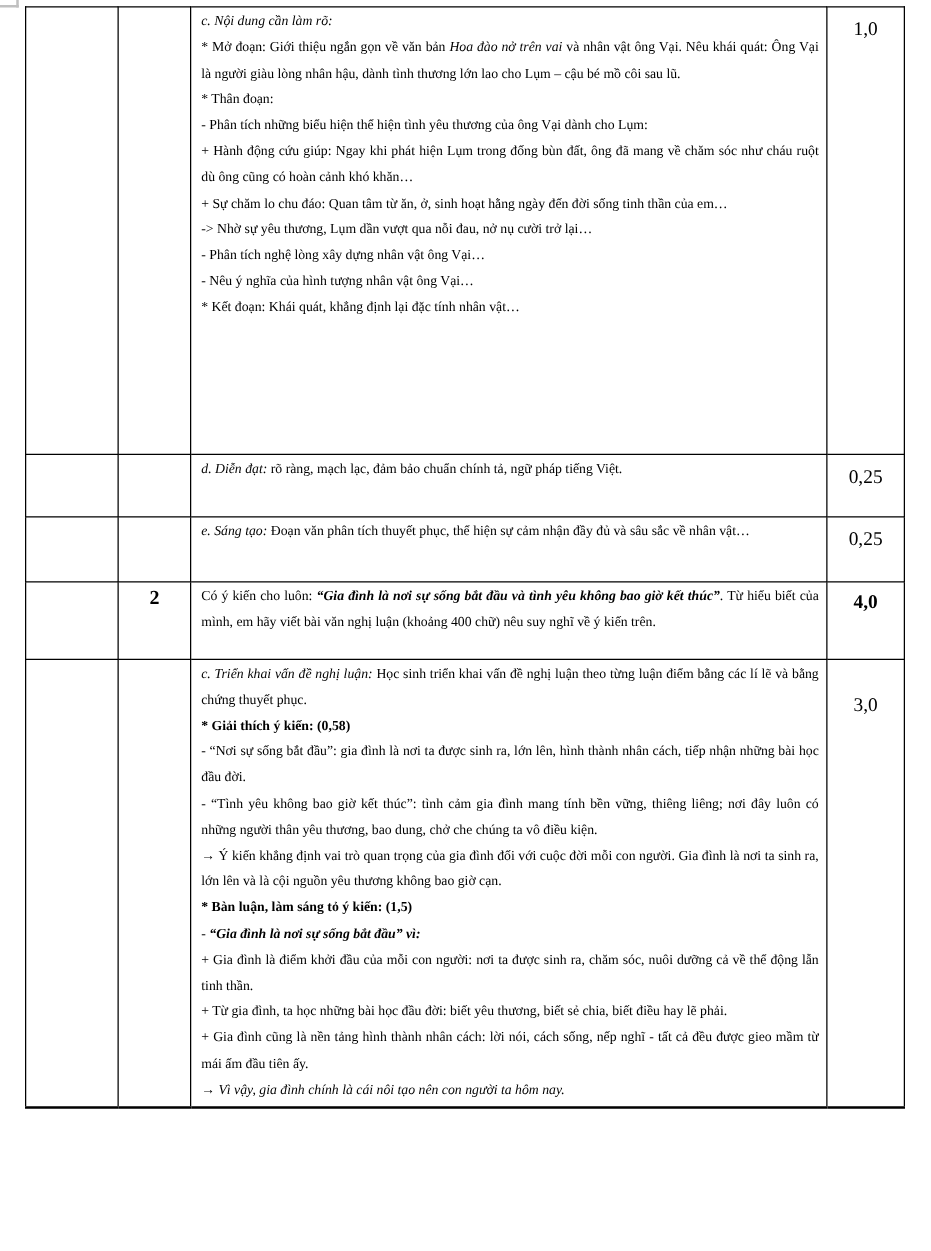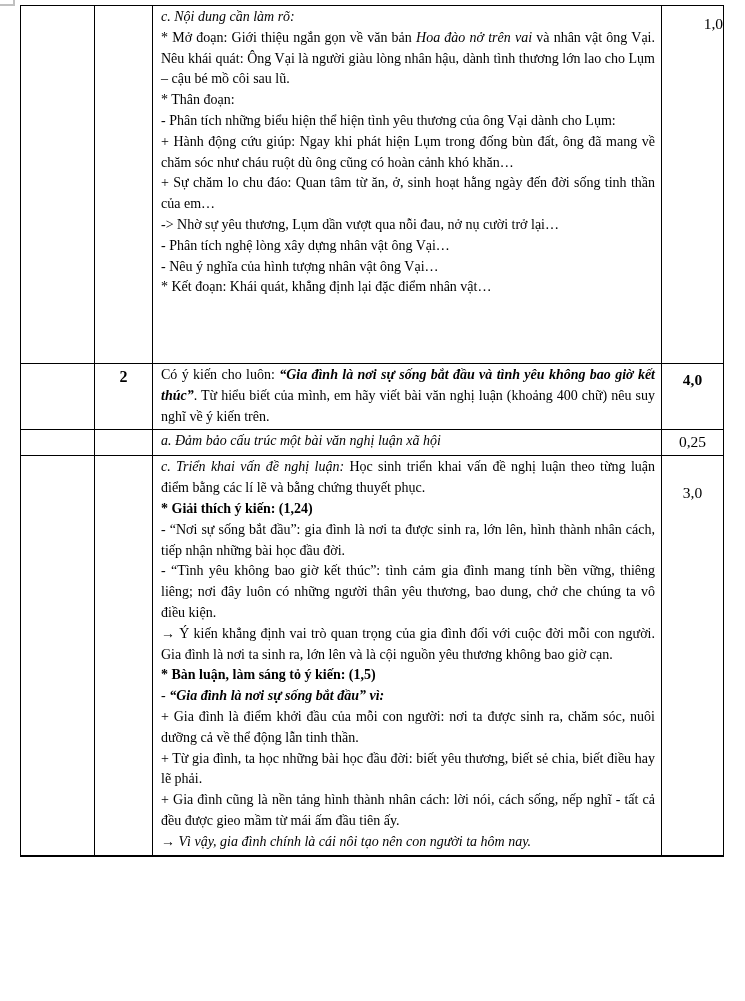--- a/index.html
+++ b/index.html
@@ -12,33 +12,33 @@
   .corner{
     position:absolute;left:0;top:0;width:13px;height:4px;
     border-right:2px solid #c0c0c0;border-bottom:2px solid #c0c0c0;
   }
   table.rubric{
     position:absolute;left:20px;top:5px;width:703px;
     border-collapse:collapse;table-layout:fixed;
   }
   td{
     border:1px solid #000;vertical-align:top;padding:0;
-    font-size:14px;line-height:20.8px;
+    font-size:11px;line-height:20.8px;
   }
   col.ca{width:74px;}
   col.cb{width:58px;}
   col.ccw{width:509px;}
   col.cd{width:62px;}
   td.cc{padding:1px 6px 2px 8px;text-align:justify;}
   td.cb{text-align:center;font-weight:bold;font-size:16px;padding-top:3px;}
   td.cd{text-align:center;font-size:15.5px;}
   tr.r0{height:358px;} tr.r1{height:50px;} tr.r2{height:52px;}
   tr.r3{height:62px;} tr.r4{height:26px;} tr.r5{height:24px;}
   tr.r6 td{border-bottom-width:2px;}
-  td.pts0{padding-top:8px;text-align:right;} td.pts1{padding-top:8px;} td.pts2{padding-top:8px;}
+  td.pts0{padding-top:8px;} td.pts1{padding-top:8px;} td.pts2{padding-top:8px;}
   td.pts3{padding-top:6px;font-weight:bold;} td.pts4{padding-top:2px;}
   td.pts5{padding-top:1px;} td.pts6{padding-top:27px;}
   p.para{margin:0;padding:0;}
   .i{font-style:italic;}
   .b{font-weight:bold;}
   .bi{font-weight:bold;font-style:italic;}
 </style>
 </head>
 <body>
 
@@ -60,52 +60,60 @@
       <td class="cc">
         <p class="para"><span class="i">c. Nội dung cần làm rõ:</span></p>
         <p class="para"><span class="r">* Mở đoạn: Giới thiệu ngắn gọn về văn bản </span><span class="i">Hoa đào nở trên vai</span><span class="r"> và nhân vật ông Vại. Nêu khái quát: Ông Vại là người giàu lòng nhân hậu, dành tình thương lớn lao cho Lụm – cậu bé mồ côi sau lũ.</span></p>
         <p class="para"><span class="r">* Thân đoạn:</span></p>
         <p class="para"><span class="r">- Phân tích những biểu hiện thể hiện tình yêu thương của ông Vại dành cho Lụm:</span></p>
         <p class="para"><span class="r">+ Hành động cứu giúp: Ngay khi phát hiện Lụm trong đống bùn đất, ông đã mang về chăm sóc như cháu ruột dù ông cũng có hoàn cảnh khó khăn…</span></p>
         <p class="para"><span class="r">+ Sự chăm lo chu đáo: Quan tâm từ ăn, ở, sinh hoạt hằng ngày đến đời sống tinh thần của em…</span></p>
         <p class="para"><span class="r">-&gt; Nhờ sự yêu thương, Lụm dần vượt qua nỗi đau, nở nụ cười trở lại…</span></p>
         <p class="para"><span class="r">- Phân tích nghệ lòng xây dựng nhân vật ông Vại…</span></p>
         <p class="para"><span class="r">- Nêu ý nghĩa của hình tượng nhân vật ông Vại…</span></p>
-        <p class="para"><span class="r">* Kết đoạn: Khái quát, khẳng định lại đặc điểm nhân vật…</span></p>
+        <p class="para"><span class="r">* Kết đoạn: Khái quát, khẳng định lại đặc tính nhân vật…</span></p>
       </td>
       <td class="cd pts0"><span>1,0</span></td>
     </tr>
 
+    <tr class="r1">
+      <td class="ca"></td>
+      <td class="cb"></td>
+      <td class="cc">
+        <p class="para"><span class="i">d. Diễn đạt:</span><span class="r"> rõ ràng, mạch lạc, đảm bảo chuẩn chính tả, ngữ pháp tiếng Việt.</span></p>
+      </td>
+      <td class="cd pts1"><span>0,25</span></td>
+    </tr>
 
+    <tr class="r2">
+      <td class="ca"></td>
+      <td class="cb"></td>
+      <td class="cc">
+        <p class="para"><span class="i">e. Sáng tạo:</span><span class="r">  Đoạn văn phân tích thuyết phục, thể hiện sự cảm nhận đầy đủ và sâu sắc về nhân vật…</span></p>
+      </td>
+      <td class="cd pts2"><span>0,25</span></td>
+    </tr>
 
     <tr class="r3">
       <td class="ca"></td>
       <td class="cb"><span>2</span></td>
       <td class="cc">
         <p class="para"><span class="r">Có ý kiến cho luôn: </span><span class="bi">“Gia đình là nơi sự sống bắt đầu và tình yêu không bao giờ kết thúc”</span><span class="r">. Từ hiểu biết của mình, em hãy viết bài văn nghị luận (khoảng 400 chữ) nêu suy nghĩ về ý kiến trên.</span></p>
       </td>
       <td class="cd pts3"><span>4,0</span></td>
     </tr>
 
-    <tr class="r4">
-      <td class="ca"></td>
-      <td class="cb"></td>
-      <td class="cc">
-        <p class="para"><span class="i">a. Đảm bảo cấu trúc một bài văn nghị luận xã hội</span></p>
-      </td>
-      <td class="cd pts4"><span>0,25</span></td>
-    </tr>
 
 
     <tr class="r6">
       <td class="ca"></td>
       <td class="cb"></td>
       <td class="cc">
         <p class="para"><span class="i">c. Triển khai vấn đề nghị luận: </span><span class="r">Học sinh triển khai vấn đề nghị luận theo từng luận điểm bằng các lí lẽ và bằng chứng thuyết phục.</span></p>
-        <p class="para"><span class="b">* Giải thích ý kiến: (1,24)</span></p>
+        <p class="para"><span class="b">* Giải thích ý kiến: (0,58)</span></p>
         <p class="para"><span class="r"> - “Nơi sự sống bắt đầu”: gia đình là nơi ta được sinh ra, lớn lên, hình thành nhân cách, tiếp nhận những bài học đầu đời.</span></p>
         <p class="para"><span class="r"> - “Tình yêu không bao giờ kết thúc”: tình cảm gia đình mang tính bền vững, thiêng liêng; nơi đây luôn có những người thân yêu thương, bao dung, chở che chúng ta vô điều kiện.</span></p>
         <p class="para"><span class="r">→ Ý kiến khẳng định vai trò quan trọng của gia đình đối với cuộc đời mỗi con người. Gia đình là nơi ta sinh ra, lớn lên và là cội nguồn yêu thương không bao giờ cạn.</span></p>
         <p class="para"><span class="b">* Bàn luận, làm sáng tỏ ý kiến: (1,5)</span></p>
         <p class="para"><span class="i">- </span><span class="bi">“Gia đình là nơi sự sống bắt đầu” vì:</span></p>
         <p class="para"><span class="r">+ Gia đình là điểm khởi đầu của mỗi con người: nơi ta được sinh ra, chăm sóc, nuôi dưỡng cả về thể động lẫn tinh thần.</span></p>
         <p class="para"><span class="r">+ Từ gia đình, ta học những bài học đầu đời: biết yêu thương, biết sẻ chia, biết điều hay lẽ phải.</span></p>
         <p class="para"><span class="r">+ Gia đình cũng là nền tảng hình thành nhân cách: lời nói, cách sống, nếp nghĩ - tất cả đều được gieo mầm từ mái ấm đầu tiên ấy.</span></p>
         <p class="para"><span class="i">→ Vì vậy, gia đình chính là cái nôi tạo nên con người ta hôm nay.</span></p>
       </td>

